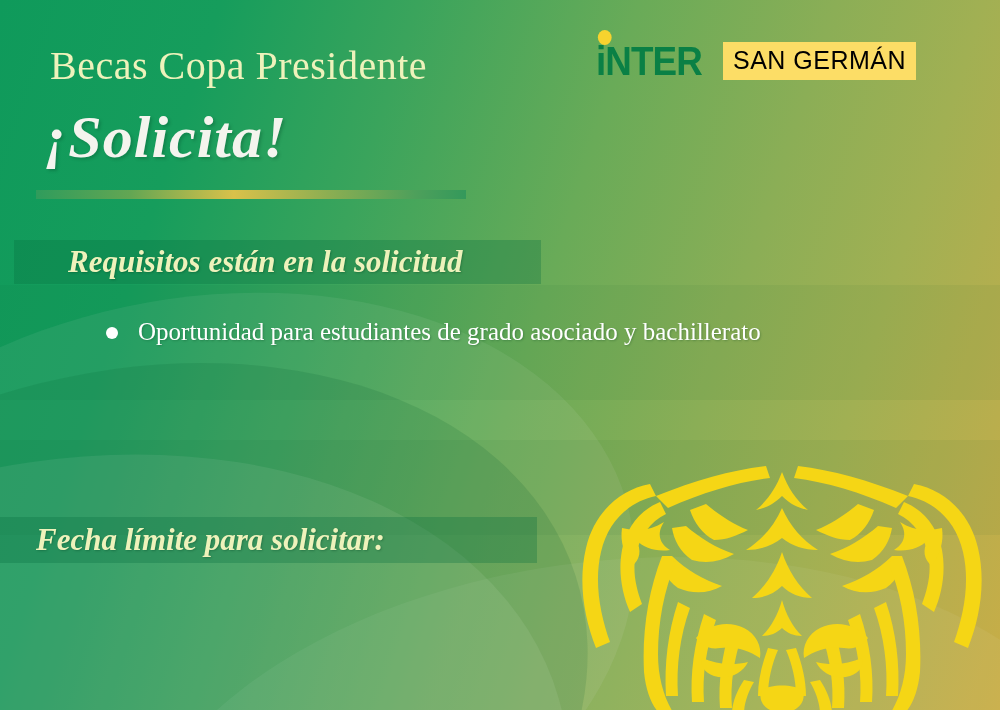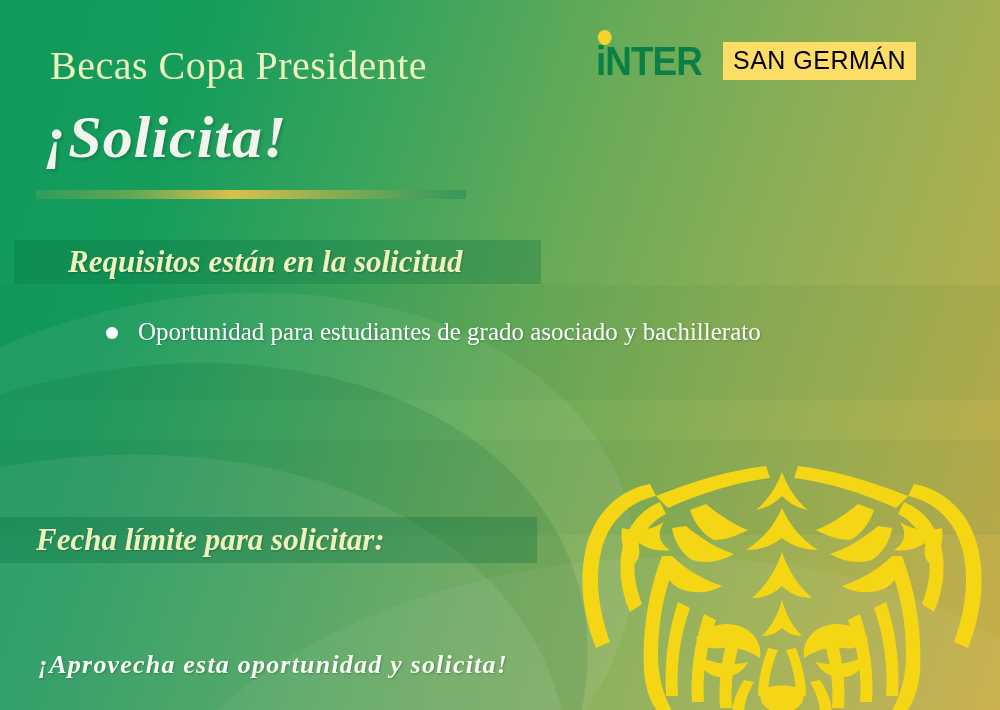--- a/index.html
+++ b/index.html
@@ -292,21 +292,20 @@
       <span class="dot"></span>
       <span>Oportunidad para estudiantes de  grado asociado y bachillerato</span>
     </li>
   </ul>
 
   <div class="section-band" id="band-fecha">
     <span class="section-heading">Fecha límite para solicitar:</span>
   </div>
 
 
-  <div id="tagline">¡Aprovecha esta oportunidad y solicita!</div>
 
   <svg id="tiger" viewBox="0 0 452 262" aria-hidden="true">
     <g fill="#f5d615">
 
       <path d="M94,32 C62,38 38,62 30,96 C22,130 28,166 40,196 L54,190 C44,162 38,130 45,100 C52,70 72,50 100,44 Z"></path>
 
       <path d="M358,32 C390,38 414,62 422,96 C430,130 424,166 412,196 L398,190 C408,162 414,130 407,100 C400,70 380,50 352,44 Z"></path>
 
       <path d="M104,50 C84,58 70,76 66,98 C62,120 66,142 74,160 L86,152 C80,136 76,118 80,102 C84,84 94,70 110,62 Z"></path>
 

